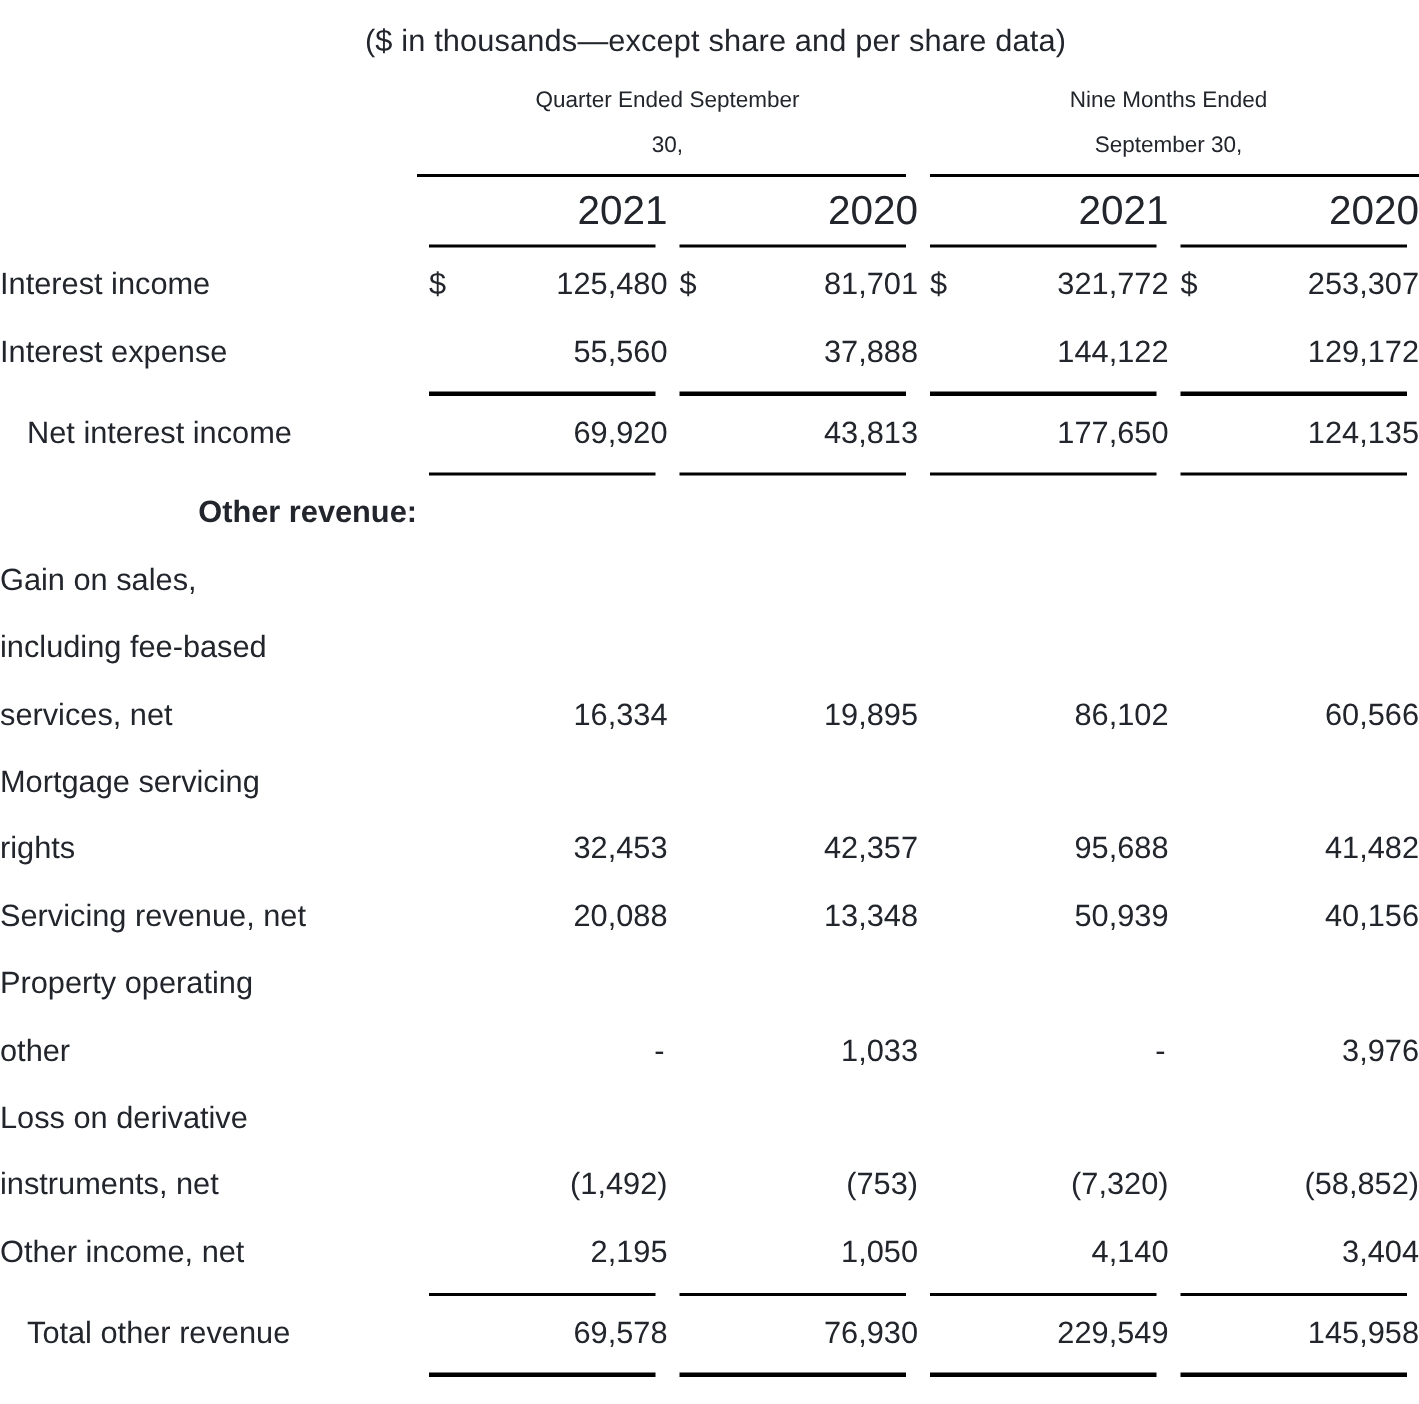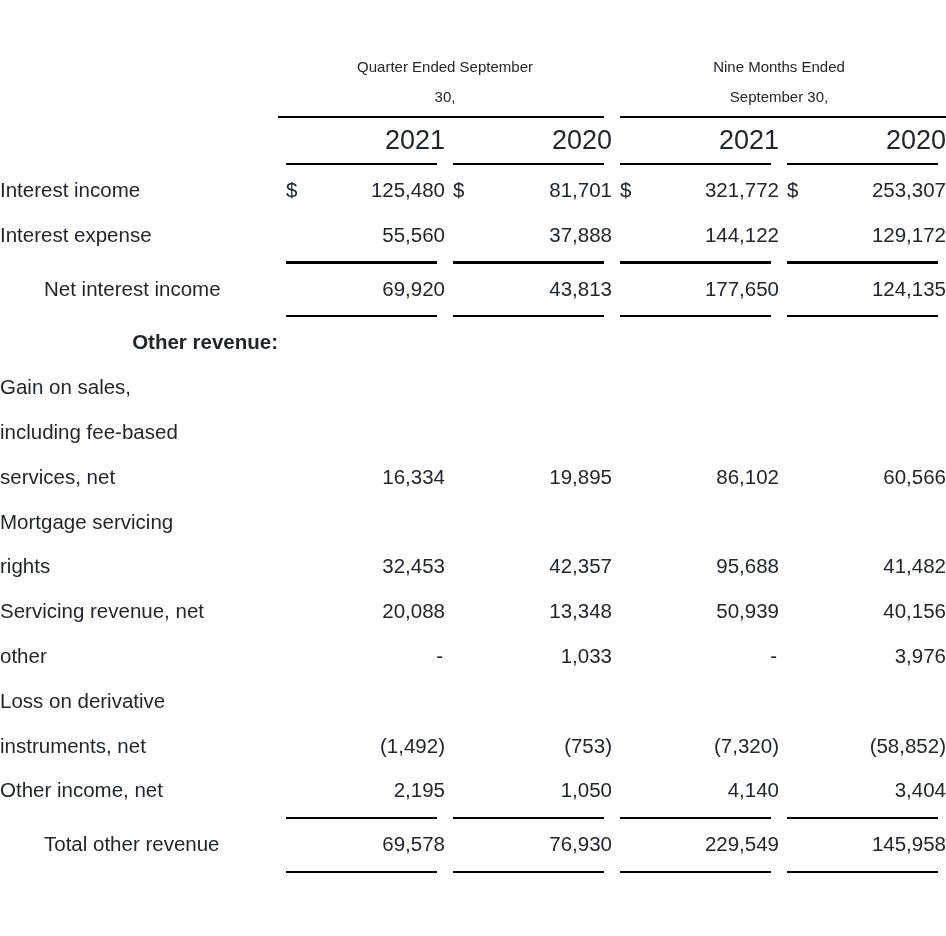--- a/index.html
+++ b/index.html
@@ -95,21 +95,21 @@
   
   .lbl {
     text-align: left;
     padding-left: 26px;
     font-size: 20.5px;
     line-height: 44.8px;
     height: 44.8px;
     white-space: nowrap;
     box-sizing: border-box;
   }
-  .lbl.indent { padding-left: 44px; }
+  .lbl.indent { padding-left: 18px; }
   .lbl.bold   { font-weight: bold; text-align: right; }
 
   
   .num {
     position: relative;
     text-align: right;
     padding: 0 8px 0 8px;
     font-size: 20.5px;
     line-height: 44.8px;
     height: 44.8px;
@@ -126,20 +126,21 @@
   .num.empty { }
 
   
   tr.data-row td { height: 44.8px; }
 </style>
 </head>
 <body>
 
 <div id="sheet">
 
+  <div class="caption">($ in thousands—except share and per share data)</div>
 
   <table class="fin">
     <colgroup>
       <col class="c-label">
       <col class="c-col">
       <col class="c-col">
       <col class="c-col">
       <col class="c-col">
     </colgroup>
     <thead>
@@ -292,20 +293,27 @@
           <td class="num"><span>41,482</span></td>
         </tr>
         <tr class="data-row">
           <td class="lbl">Servicing revenue, net</td>
           <td class="num"><span>20,088</span></td>
           <td class="num"><span>13,348</span></td>
           <td class="num"><span>50,939</span></td>
           <td class="num"><span>40,156</span></td>
         </tr>
         <tr class="data-row">
+          <td class="lbl">Property operating</td>
+          <td class="num empty"><span></span></td>
+          <td class="num empty"><span></span></td>
+          <td class="num empty"><span></span></td>
+          <td class="num empty"><span></span></td>
+        </tr>
+        <tr class="data-row">
           <td class="lbl">other</td>
           <td class="num"><span class="dash">-</span></td>
           <td class="num"><span>1,033</span></td>
           <td class="num"><span class="dash">-</span></td>
           <td class="num"><span>3,976</span></td>
         </tr>
         <tr class="data-row">
           <td class="lbl">Loss on derivative</td>
           <td class="num empty"><span></span></td>
           <td class="num empty"><span></span></td>

